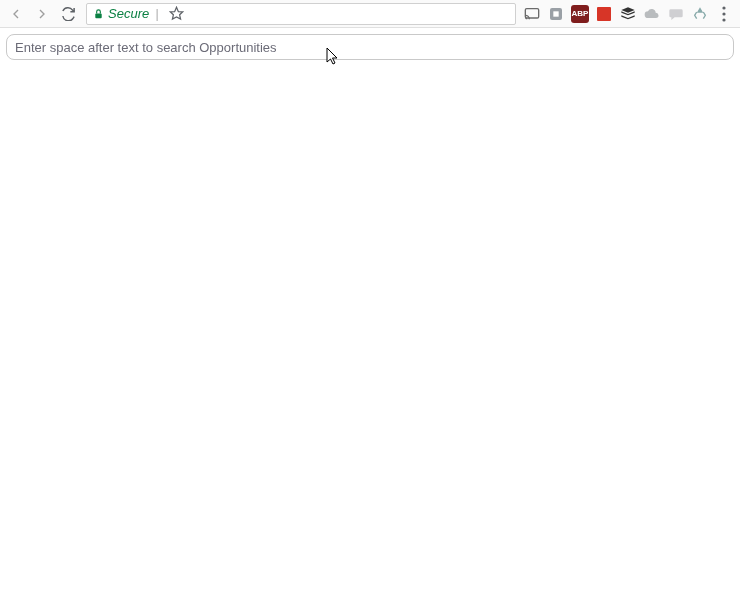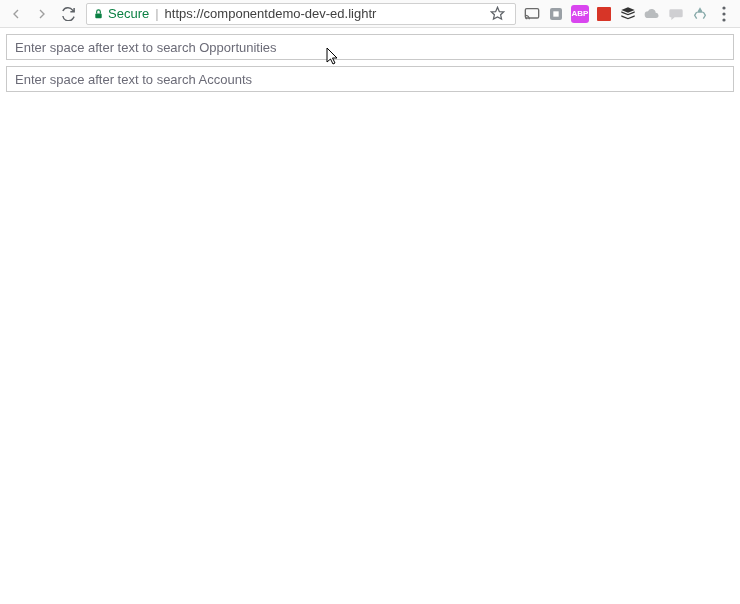--- a/index.html
+++ b/index.html
@@ -38,20 +38,21 @@
       align-items: center;
       height: 22px;
       margin: 0 4px;
       border: 1px solid #d0d0d0;
       background: #fff;
       border-radius: 2px;
       padding: 0 6px;
       gap: 4px;
       min-width: 0;
       overflow: hidden;
+      font-style: italic;
     }
     .lock { color: #0b8043; display:flex; align-items:center;}
     .secure-text { color: #0b8043; font-size: 13px; white-space: nowrap; }
     .addr-sep { color: #b0b0b0; padding: 0 2px; }
     .url-text {
       color: #404040;
       font-size: 13px;
       white-space: nowrap;
       overflow: hidden;
       text-overflow: clip;
@@ -70,21 +71,21 @@
       height: 20px;
       display: flex;
       align-items: center;
       justify-content: center;
       font-size: 14px;
       color: #8b8b8b;
     }
     .abp {
       width: 18px;
       height: 18px;
-      background: #d946ef;
+      background: #7f1d1d;
       color: #fff;
       font-size: 8px;
       font-weight: bold;
       border-radius: 3px;
       display: flex;
       align-items: center;
       justify-content: center;
     }
     .red-square {
       width: 14px;
@@ -97,21 +98,21 @@
     }
     .search-input {
       display: block;
       width: 100%;
       height: 26px;
       margin-bottom: 6px;
       padding: 4px 8px;
       font-size: 13px;
       color: #555;
       border: 1px solid #c9c9c9;
-      border-radius: 0;
+      border-radius: 8px;
       background: #fff;
     }
     .search-input::placeholder {
       color: #6b6b77;
     }
     .cursor {
       position: absolute;
       left: 326px;
       top: 47px;
       pointer-events: none;
@@ -141,21 +142,20 @@
 
   <div class="addr">
     <span class="lock">
       <svg width="11" height="12" viewBox="0 0 24 24" fill="currentColor">
           <rect x="5" y="11" width="14" height="10" rx="2"></rect>
           <path d="M8 11V7a4 4 0 0 1 8 0v4" fill="none" stroke="currentColor" stroke-width="2.5"></path>
         </svg>
     </span>
     <span class="secure-text">Secure</span>
     <span class="addr-sep">|</span>
-    <span class="url-text">https://componentdemo-dev-ed.lightr</span>
     <span class="star nav-btn">
       <svg width="15" height="15" viewBox="0 0 24 24" fill="none" stroke="currentColor" stroke-width="2">
           <polygon points="12 2 15 9 22 9.3 17 14.1 18.5 21 12 17.5 5.5 21 7 14.1 2 9.3 9 9"></polygon>
         </svg>
     </span>
   </div>
 
   <div class="ext-icons">
     <div class="ext-icon">
       <svg width="16" height="14" viewBox="0 0 24 20" fill="none" stroke="#6b6b6b" stroke-width="2">
@@ -205,18 +205,17 @@
           <circle cx="2" cy="2" r="1.6"></circle>
           <circle cx="2" cy="8" r="1.6"></circle>
           <circle cx="2" cy="14" r="1.6"></circle>
         </svg>
     </div>
   </div>
 </div>
 
 <div class="content" id="content-area">
 <input type="text" class="search-input" placeholder="Enter space after text to search Opportunities" style="">
-    <input type="text" class="search-input" placeholder="Enter space after text to search Accounts" style="">
   </div>
 
 <svg class="cursor" width="14" height="20" viewBox="0 0 14 20">
     <path d="M1 1l0 14 3.5-3 2.5 5 2-1-2.5-5 4.5 0z" fill="#fff" stroke="#000" stroke-width="1"></path>
   </svg>
 
 </body></html>

